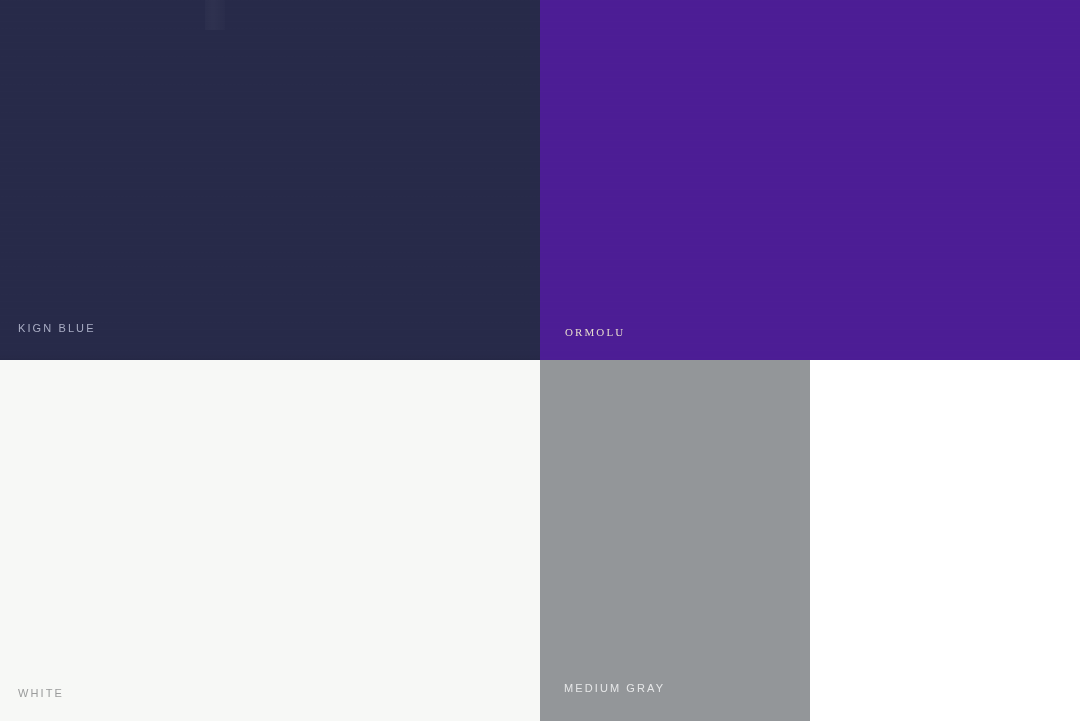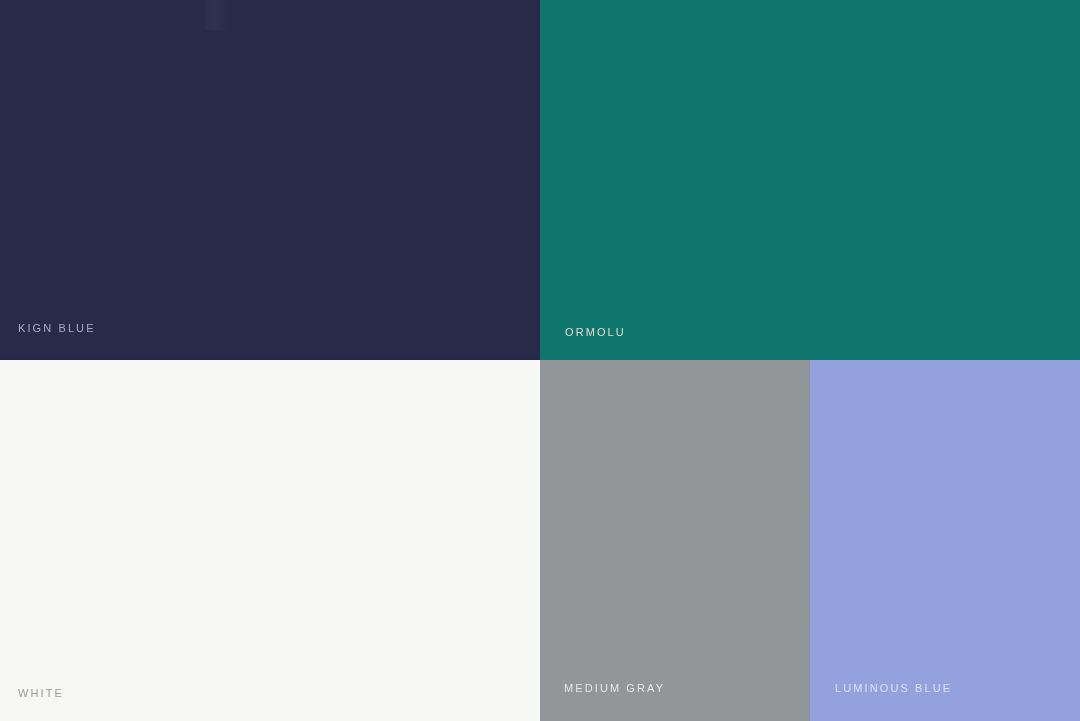--- a/index.html
+++ b/index.html
@@ -145,32 +145,28 @@
 
 <div id="palette-board">
 
   <div class="swatch" id="swatch-kign-blue" style="background-color: rgb(39, 42, 73);">
     <div class="grain"></div>
     <div class="artifact-streak"></div>
     <div class="swatch-label" style="color: rgb(169, 173, 196);">KIGN BLUE</div>
     <div class="edge-shade-bottom"></div>
   </div>
 
-  <div class="swatch" id="swatch-ormolu" style="background-color: #0f766e;">
+  <div class="swatch" id="swatch-ormolu" style="background-color: #4c1d95; font-family: Liberation Serif, serif;">
     <div class="grain"></div>
     <div class="swatch-label" style="color: rgb(228, 217, 205);">ORMOLU</div>
   </div>
 
   <div class="swatch" id="swatch-white" style="background-color: rgb(247, 248, 246);">
     <div class="swatch-label" style="color: rgb(154, 155, 155); text-align: right;">WHITE</div>
   </div>
 
   <div class="swatch" id="swatch-medium-gray" style="background-color: rgb(147, 150, 153);">
     <div class="grain"></div>
     <div class="swatch-label" style="color: rgb(230, 231, 232);">MEDIUM GRAY</div>
   </div>
 
-  <div class="swatch" id="swatch-luminous-blue" style="background-color: rgb(147, 162, 222);">
-    <div class="grain"></div>
-    <div class="swatch-label" style="color: rgb(223, 228, 245);">LUMINOUS BLUE</div>
-  </div>
 
 </div>
 
 </body></html>

